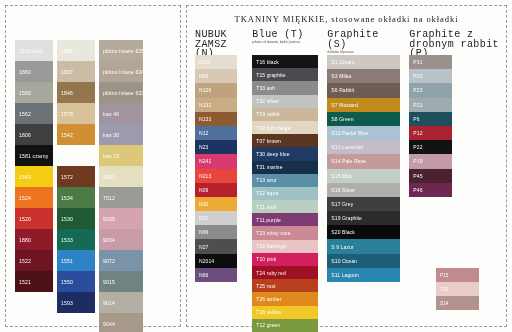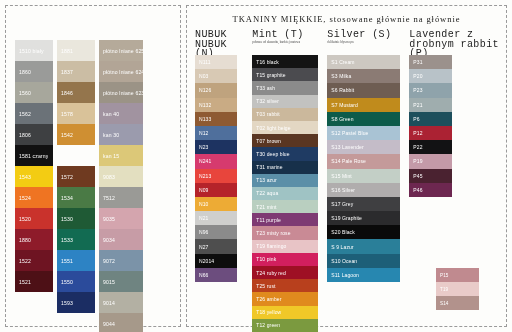--- a/index.html
+++ b/index.html
@@ -216,27 +216,27 @@
             <span class="lbl" style="color: rgb(255, 255, 255);">9014</span>
           </div>
           <div class="sw" style="background: rgb(166, 153, 138);">
             <span class="lbl" style="color: rgb(255, 255, 255);">9044</span>
           </div>
         </div>
       </div>
   </div>
 
   <div class="panel" id="panel-right">
-    <div class="panel-title" id="right-title">TKANINY MIĘKKIE,  stosowane głównie na głównie</div>
+    <div class="panel-title" id="right-title">TKANINY MIĘKKIE,  stosowane okładki na okładki</div>
     <div class="groups" id="right-groups">
         <div class="group">
           <div class="ghead">
             <div class="gname">
               <div>NUBUK</div>
-              <div>NUBUK (N)</div>
+              <div>ZAMSZ (N)</div>
             </div>
           </div>
           <div class="gcol">
             <div class="sw2 w-n tall" style="background: rgb(230, 221, 210);">
               <span style="color: rgb(255, 255, 255);">N111</span>
             </div>
             <div class="sw2 w-n tall" style="background: rgb(216, 201, 180);">
               <span style="color: rgb(255, 255, 255);">N03</span>
             </div>
             <div class="sw2 w-n tall" style="background: rgb(191, 163, 126);">
@@ -278,21 +278,21 @@
             <div class="sw2 w-n tall" style="background: rgb(13, 13, 13);">
               <span style="color: rgb(255, 255, 255);">N2014</span>
             </div>
             <div class="sw2 w-n tall" style="background: rgb(108, 77, 126);">
               <span style="color: rgb(255, 255, 255);">N66</span>
             </div>
           </div>
         </div>
         <div class="group">
           <div class="ghead">
-            <div class="gname">Mint (T)</div>
+            <div class="gname">Blue (T)</div>
             <div class="gsub">pobrane od aksamitu, bardziej matowa</div>
           </div>
           <div class="gcol">
             <div class="sw2 w-t" style="background: rgb(20, 20, 20);">
               <span style="color: rgb(255, 255, 255);">T16 black</span>
             </div>
             <div class="sw2 w-t" style="background: rgb(75, 75, 79);">
               <span style="color: rgb(255, 255, 255);">T15 graphite</span>
             </div>
             <div class="sw2 w-t" style="background: rgb(139, 139, 139);">
@@ -350,21 +350,21 @@
               <span style="color: rgb(255, 255, 255);">T18 yellow</span>
             </div>
             <div class="sw2 w-t" style="background: rgb(123, 154, 63);">
               <span style="color: rgb(255, 255, 255);">T12 green</span>
             </div>
             <div class="sw2 w-t" style="background: rgb(108, 116, 53);"></div>
           </div>
         </div>
         <div class="group">
           <div class="ghead">
-            <div class="gname">Silver (S)</div>
+            <div class="gname">Graphite (S)</div>
             <div class="gsub">delikatnie błyszcząca</div>
           </div>
           <div class="gcol">
             <div class="sw2 w-s tall" style="background: rgb(205, 200, 193);">
               <span style="color: rgb(255, 255, 255);">S1 Cream</span>
             </div>
             <div class="sw2 w-s tall" style="background: rgb(139, 123, 116);">
               <span style="color: rgb(255, 255, 255);">S3 Milka</span>
             </div>
             <div class="sw2 w-s tall" style="background: rgb(110, 93, 82);">
@@ -407,21 +407,21 @@
               <span style="color: rgb(255, 255, 255);">S10 Ocean</span>
             </div>
             <div class="sw2 w-s tall" style="background: rgb(39, 135, 176);">
               <span style="color: rgb(255, 255, 255);">S11 Lagoon</span>
             </div>
           </div>
         </div>
         <div class="group">
           <div class="ghead">
             <div class="gname">
-              <div>Lavender z</div>
+              <div>Graphite z</div>
               <div>drobnym rabbit (P)</div>
             </div>
           </div>
           <div class="gcol">
             <div class="sw2 w-p tall" style="background: rgb(155, 145, 140);">
               <span style="color: rgb(255, 255, 255);">P31</span>
             </div>
             <div class="sw2 w-p tall" style="background: rgb(184, 194, 200);">
               <span style="color: rgb(255, 255, 255);">P20</span>
             </div>

